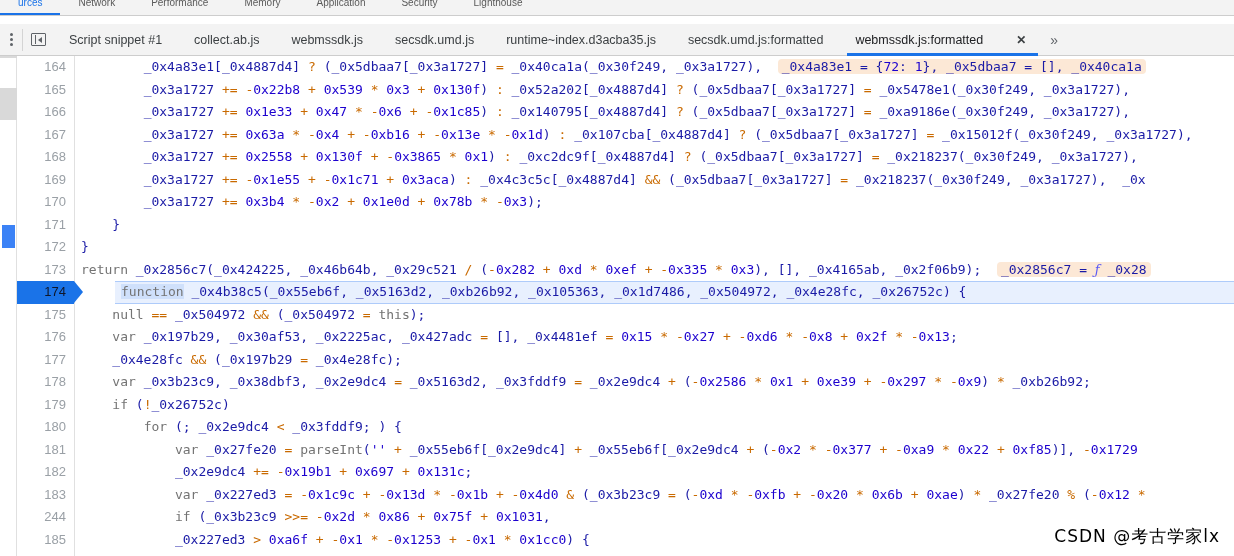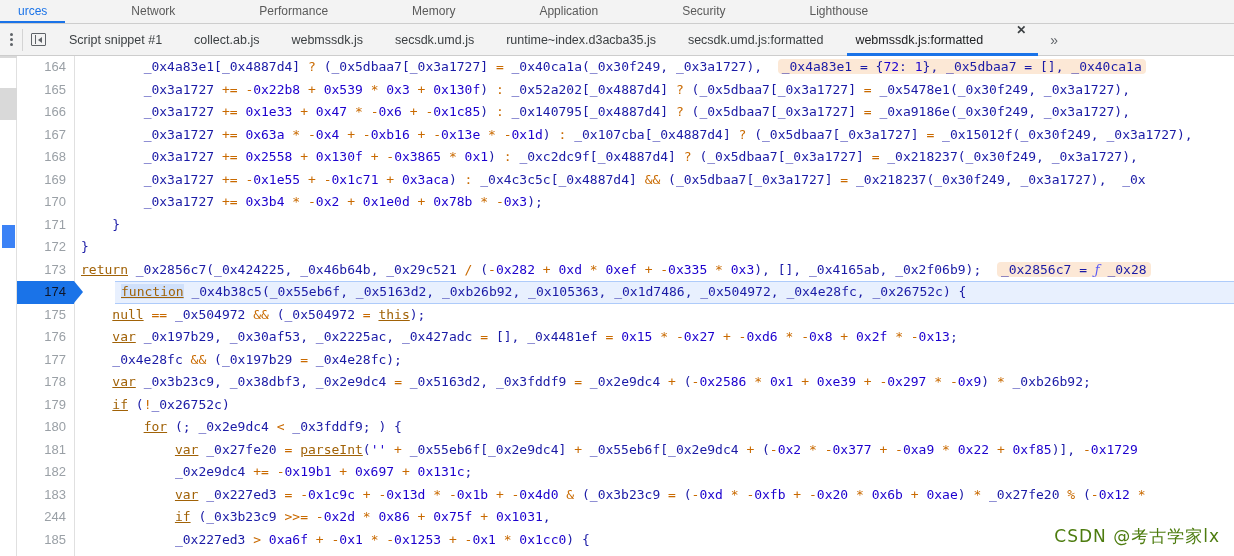--- a/index.html
+++ b/index.html
@@ -8,27 +8,26 @@
     width: 1234px; height: 556px;
     overflow: hidden;
     background: #ffffff;
     font-family: "Liberation Sans", sans-serif;
   }
 
   #app { position: relative; width: 1234px; height: 556px; background:#fff; }
 
   
   .panel-tabs {
-    position: absolute; top:0; left:0; width:1234px; height:24px;
+    position: absolute; top:0; left:0; width:1234px; height:16px;
     background:#f3f3f3;
     border-bottom:1px solid #cdcdcd;
     display:flex; align-items:flex-end;
-    font-size:12px; color:#5a5a5a;
+    font-size:10px; color:#5a5a5a;
     white-space:nowrap;
-    gap:48px;
   }
   .panel-tab {
     padding:0 18px; height:23px; line-height:22px;
     display:inline-block; cursor:default;
   }
   .panel-tab.active { color:#1a73e8; position:relative; }
   .panel-tab.active::after {
     content:""; position:absolute; left:0; right:0; bottom:0;
     height:2px; background:#1a73e8;
   }
@@ -64,21 +63,21 @@
   }
   .panel-toggle .box::after {
     content:""; position:absolute; left:6px; top:50%; transform:translateY(-50%);
     width:0; height:0;
     border-top:3.2px solid transparent; border-bottom:3.2px solid transparent;
     border-right:4.4px solid #5f6368;
   }
 
   .file-tab {
     height:32px; line-height:32px;
-    padding:0 16px; display:inline-flex; 
+    padding:0 16px; display:inline-flex; align-items:center;
     position:relative; cursor:pointer; color:#3c4043;
   }
   .file-tab.active { color:#202124;gap:24px; }
   .file-tab.active::after {
     content:""; position:absolute; left:8px; right:4px; bottom:0;
     height:3px; background:#1a73e8;
   }
   .tab-close {
     margin-left:9px; font-size:12px; color:#3c4043; font-weight:bold;
     line-height:1; cursor:pointer;
@@ -141,41 +140,41 @@
     color:#1a1aa6;
     position:relative;
   }
   .code .row.current {
     background:#e8f0fe;
     box-shadow: inset 0 1px 0 #aecbfa, inset 0 -1px 0 #aecbfa;
     margin-left: 40px;
   }
 
   
-  .kw   { color:#a16207;text-decoration:underline; }
+  .kw   { color:#737373; }
   .num  { color:#1c00cf; }
   .op   { color:#c96a00; }
   .id   { color:#1a1aa6; }
   .str  { color:#1c00cf; }
   .sel  { background:#cfe0fb; }
 
   
   .hint {
     background:#fce8d6;
     color:#1a1aa6;
     padding:0 4px;
     border-radius:4px;
   }
   .hint .hnum { color:#1c00cf; }
   .hint .hfn  { color:#5a5af5; font-style:italic; font-family:"DejaVu Serif",serif; }
 
   
   .watermark {
     position:absolute; right:14px; bottom:8px;
-    font-size:17px; color:#4d7c0f;
+    font-size:17px; color:#000000;
     letter-spacing:1px;
     font-family:"DejaVu Sans", sans-serif;
     pointer-events:none;
     user-select:none;
   }
 </style>
 </head>
 <body>
 
 <div id="app">

